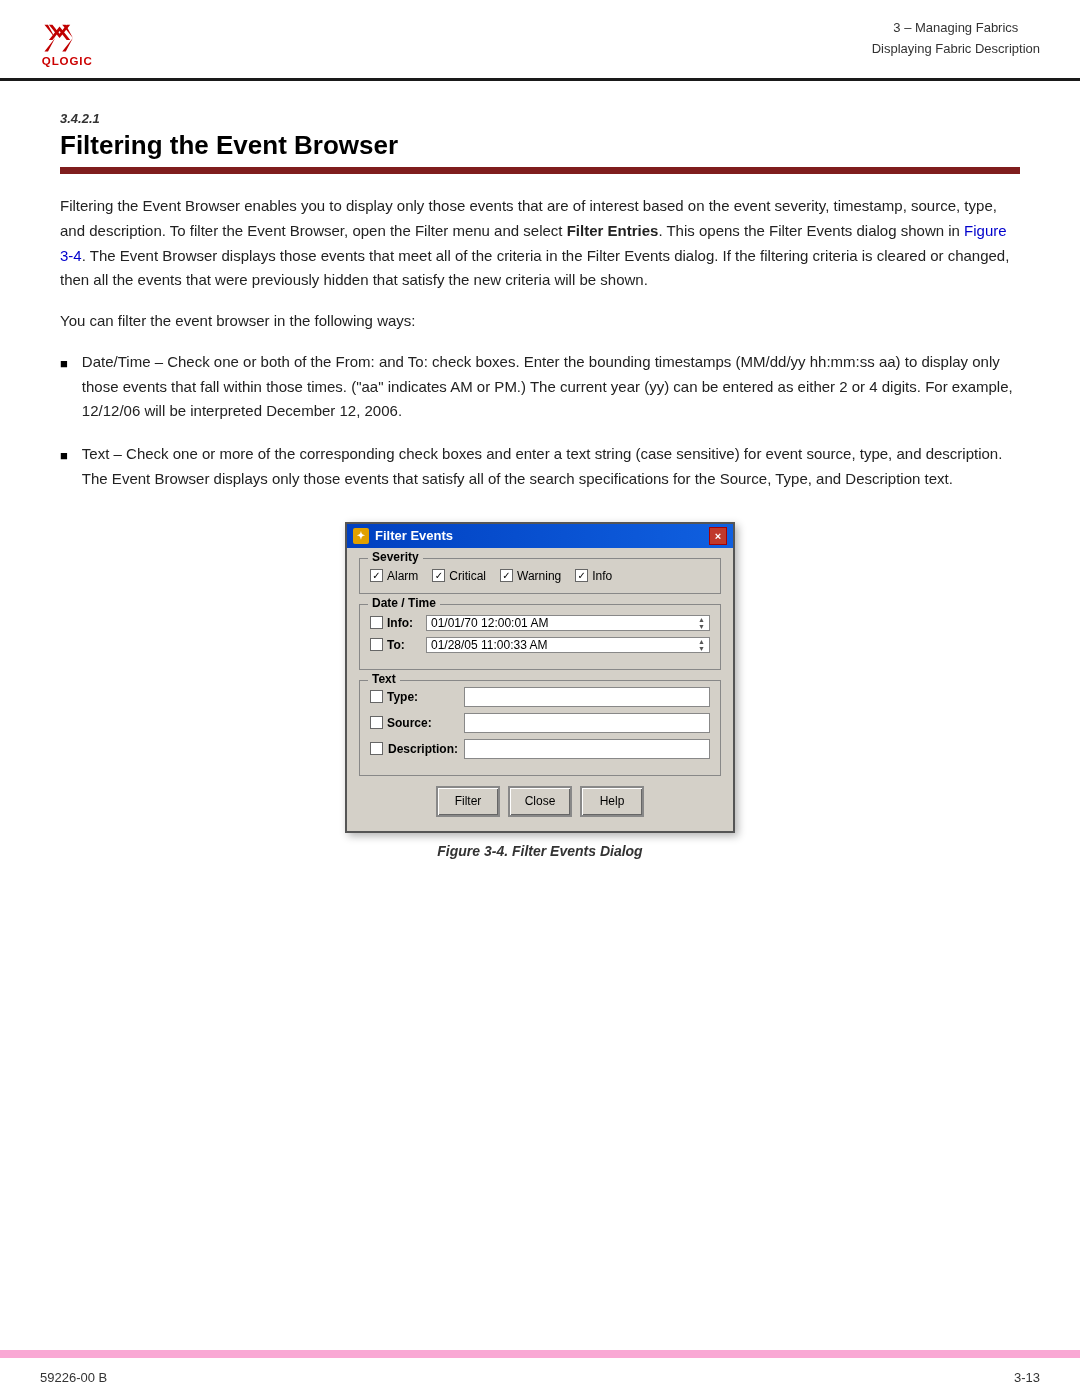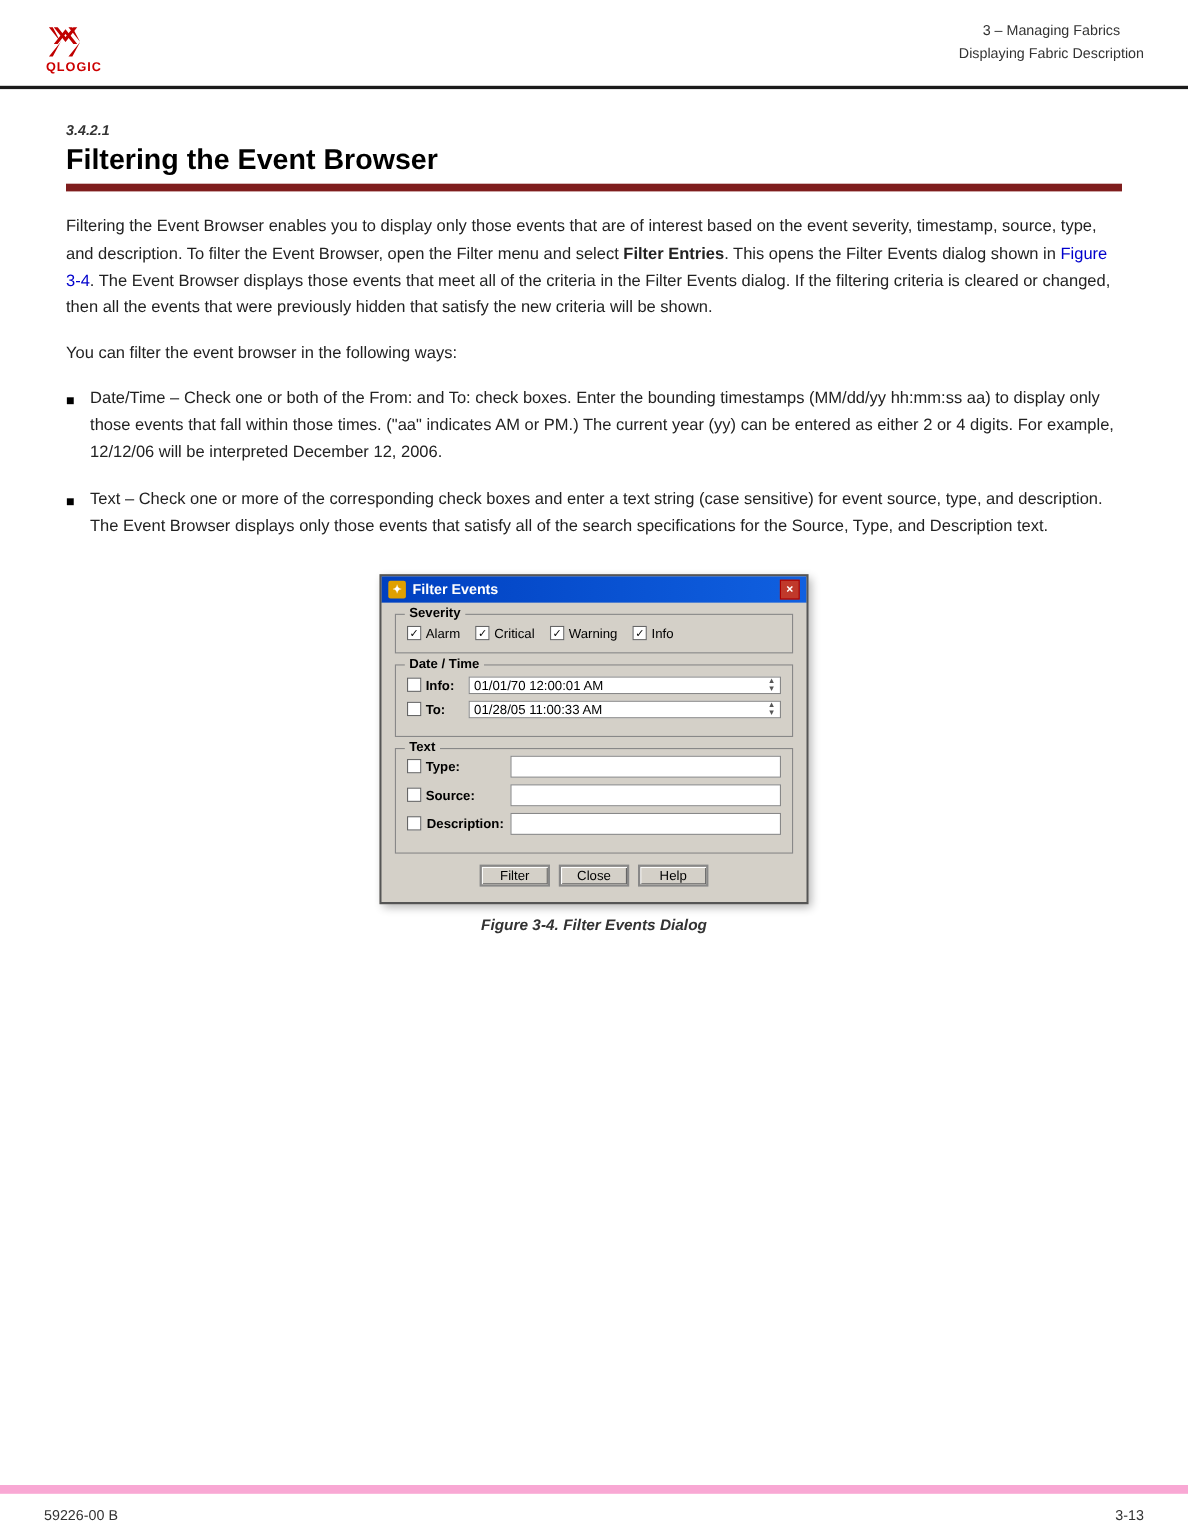--- a/index.html
+++ b/index.html
@@ -269,21 +269,21 @@
     .dialog-buttons {
       display: flex;
       justify-content: center;
       gap: 8px;
       margin-top: 6px;
       padding-bottom: 4px;
     }
 
     .dlg-btn {
       min-width: 64px;
-      height: 20px;
+      height: 31px;
       border: 2px solid #888;
       background: #d4d0c8;
       font-size: 12px;
       cursor: pointer;
       font-family: Arial, sans-serif;
       display: flex;
       align-items: center;
       justify-content: center;
       box-shadow: 1px 1px 0 #fff inset, -1px -1px 0 #666 inset;
     }

